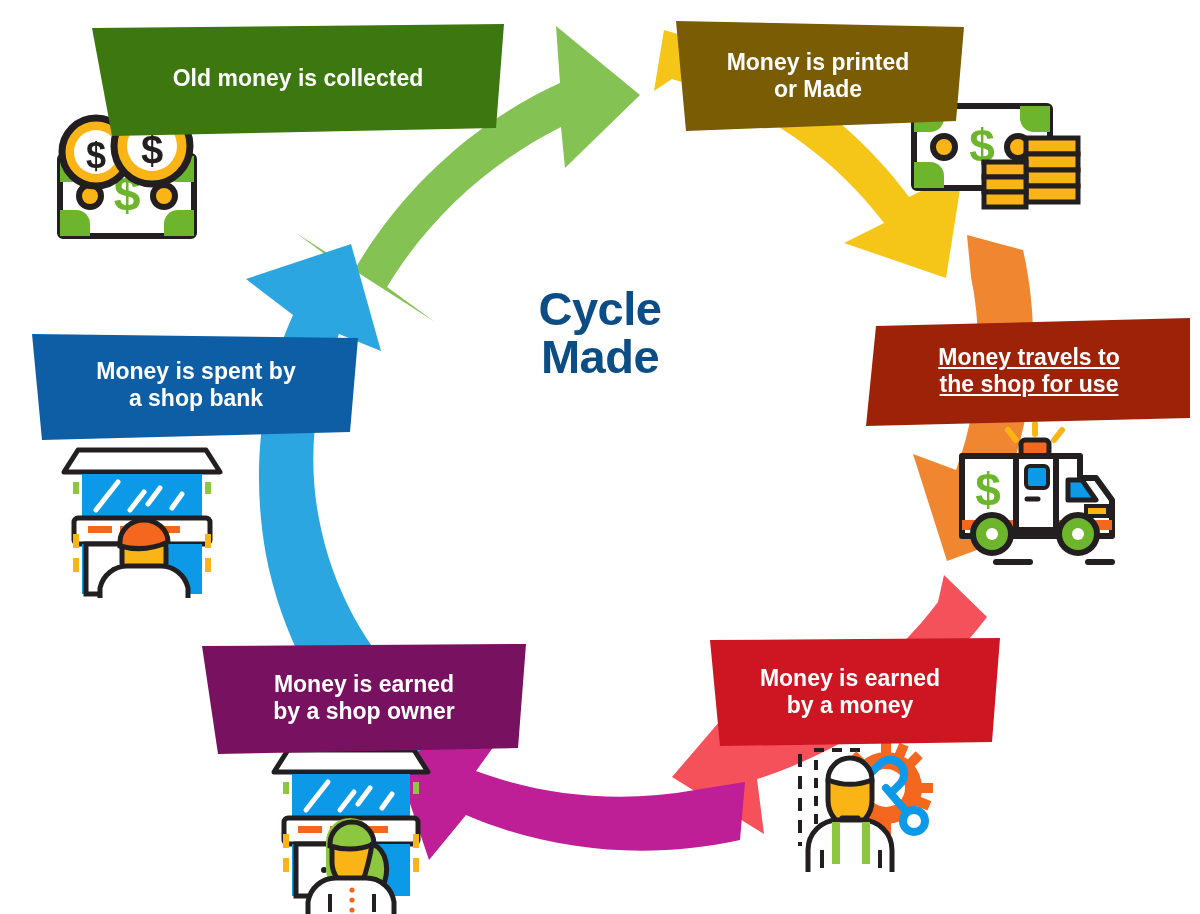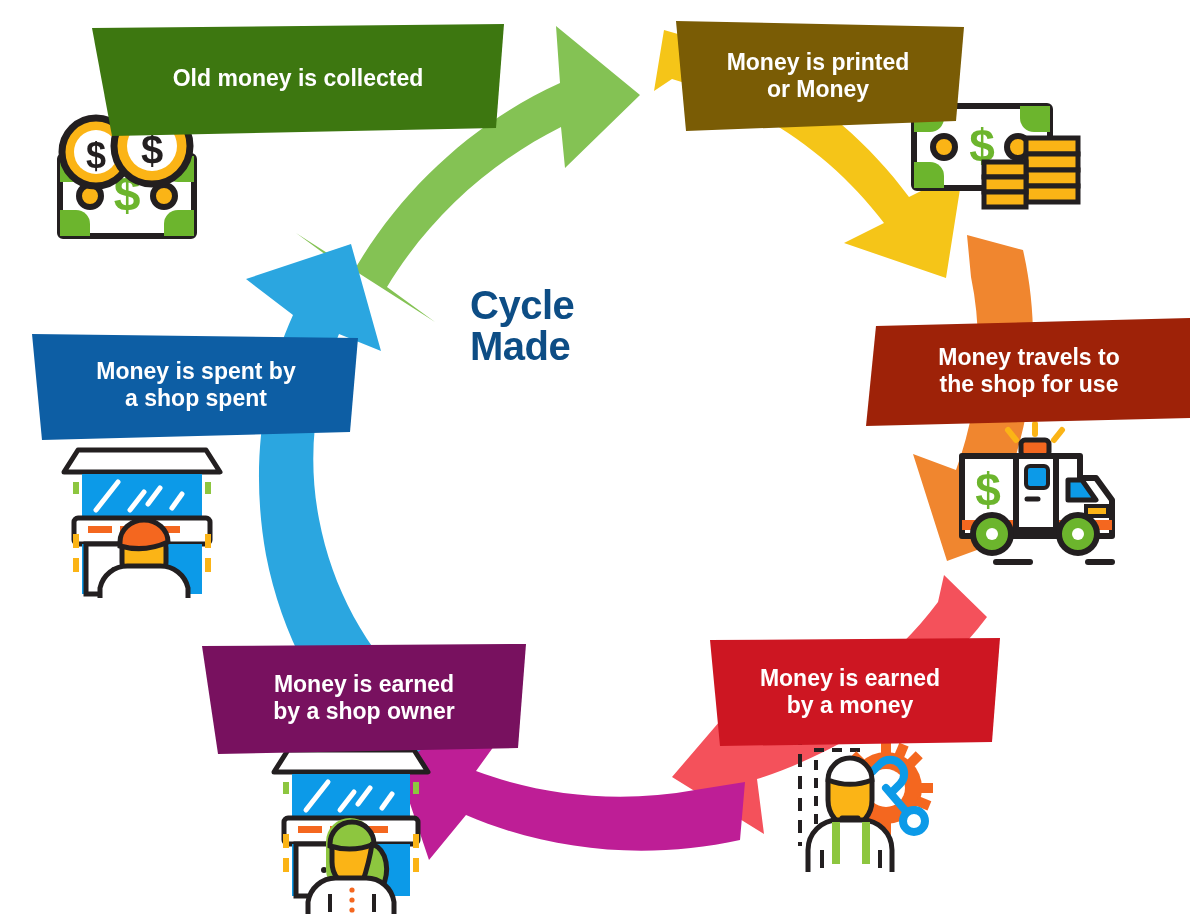--- a/index.html
+++ b/index.html
@@ -6,22 +6,22 @@
   html,body { width:1200px; height:914px; background:#ffffff; overflow:hidden; }
   body { font-family:"Liberation Sans", sans-serif; position:relative; }
 
   #stage { position:absolute; left:0; top:0; width:1200px; height:914px; }
 
   #ring { position:absolute; left:0; top:0; width:1200px; height:914px; }
 
   
   #center-title{
     position:absolute; left:470px; top:285px; width:260px;
-    color:#0d4d85;
-    font-size:40px; font-weight:bold; line-height:1.02;
+    text-align:center; color:#0d4d85;
+    font-size:47px; font-weight:bold; line-height:1.02;
     letter-spacing:-0.5px;
   }
   #center-title span{ display:block; }
 
   
   .banner{
     position:absolute;
     color:#ffffff;
     font-size:23px;
     font-weight:bold;
@@ -119,25 +119,25 @@
       <span class="lbl-line">Old money is collected</span>
     </span>
   </div>
 
   <div class="banner" style="left:668px; top:21px; width:300px; height:114px;">
     <svg class="shape" viewBox="0 0 300 114" preserveAspectRatio="none">
       <polygon points="8,0 296,6 288,100 18,110" fill="#7a5c05"></polygon>
     </svg>
     <span class="txt">
       <span class="lbl-line">Money is printed</span>
-      <span class="lbl-line">or Money</span>
-    </span>
-  </div>
-
-  <div class="banner" style="left:858px; top:318px; width:332px; height:110px;">
+      <span class="lbl-line">or Made</span>
+    </span>
+  </div>
+
+  <div class="banner" style="left:858px; top:318px; width:332px; height:110px;text-decoration:underline;">
     <svg class="shape" viewBox="0 0 332 110" preserveAspectRatio="none">
       <polygon points="18,8 332,0 332,100 8,108" fill="#9e2208"></polygon>
     </svg>
     <span class="txt" style="padding-left:10px;">
       <span class="lbl-line">Money travels to</span>
       <span class="lbl-line">the shop for use</span>
     </span>
   </div>
 
   <div class="banner" style="left:700px; top:638px; width:300px; height:112px;">
@@ -159,21 +159,21 @@
       <span class="lbl-line">by a shop owner</span>
     </span>
   </div>
 
   <div class="banner" style="left:28px; top:332px; width:336px; height:110px;">
     <svg class="shape" viewBox="0 0 336 110" preserveAspectRatio="none">
       <polygon points="4,2 330,6 322,100 14,108" fill="#0d5ea4"></polygon>
     </svg>
     <span class="txt">
       <span class="lbl-line">Money is spent by</span>
-      <span class="lbl-line">a shop spent</span>
+      <span class="lbl-line">a shop bank</span>
     </span>
   </div>
 
   <div class="icon-wrap" style="left:52px; top:104px; width:160px; height:140px;">
     <svg viewBox="0 0 160 140" width="160" height="140">
 
       <rect x="8" y="52" width="134" height="80" rx="3" fill="#ffffff" stroke="#231f20" stroke-width="6"></rect>
       <path d="M8,52 h30 v12 a14,14 0 0 1 -14,14 h-16 z" fill="#6cb52d"></path>
       <path d="M142,52 h-30 v12 a14,14 0 0 0 14,14 h16 z" fill="#6cb52d"></path>
       <path d="M8,132 h30 v-12 a14,14 0 0 0 -14,-14 h-16 z" fill="#6cb52d"></path>

